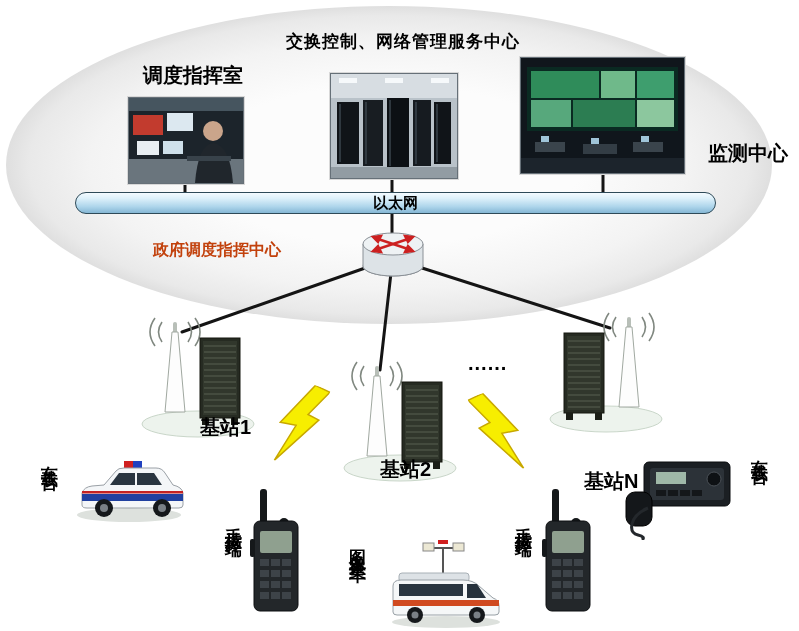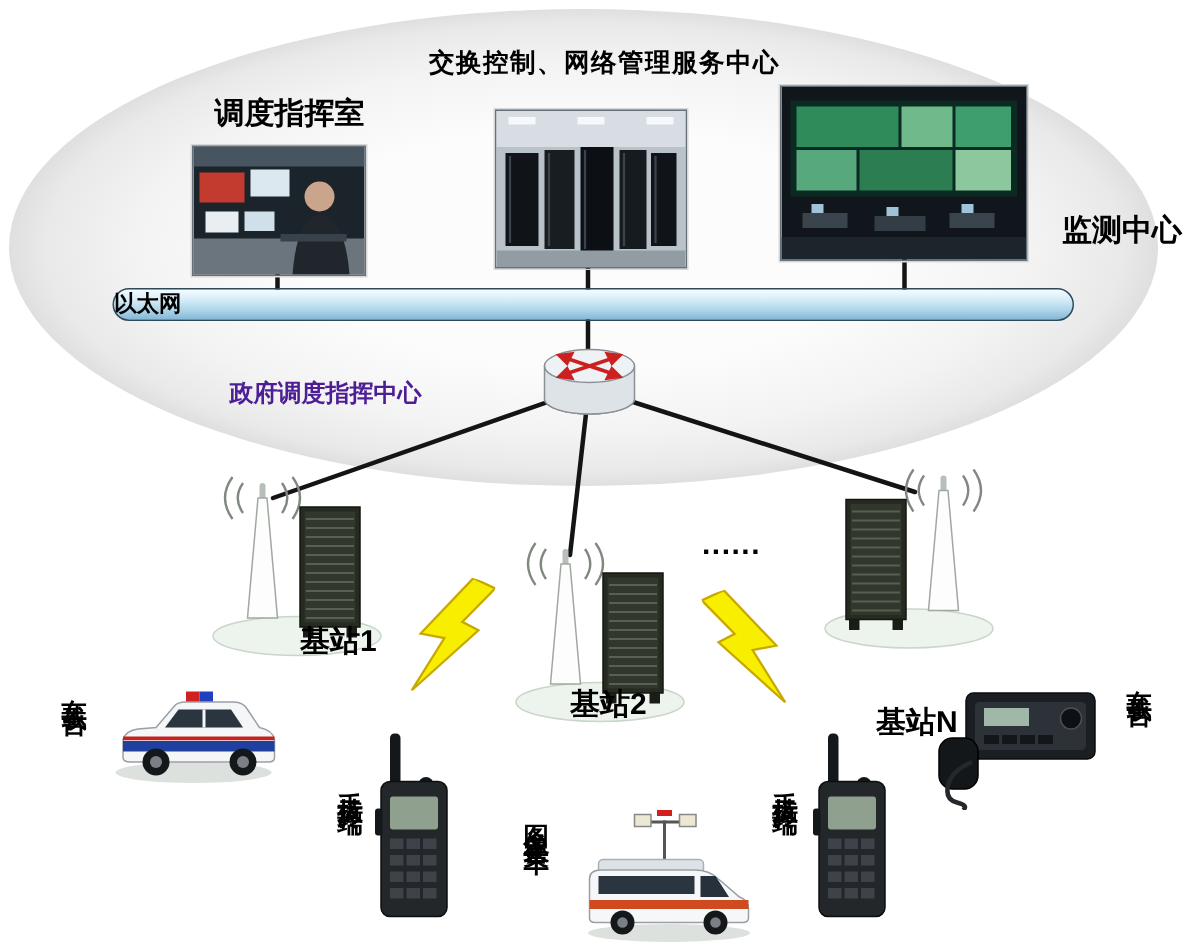--- a/index.html
+++ b/index.html
@@ -20,21 +20,21 @@
   .label-16{font-size:20px;}
   .gov-label{font-size:16px;}
   .ellipsis-label{font-size:20px;letter-spacing:1px;}
 
   .vlabel{position:absolute;writing-mode:vertical-rl;text-orientation:upright;
     font-weight:bold;font-size:17px;color:#000;letter-spacing:4px;white-space:nowrap;}
 
   .ethernet-bus{position:absolute;left:75px;top:192px;width:641px;height:22px;border-radius:11px;
     border:1px solid #2e4a58;
     background:linear-gradient(180deg,#f4fbff 0%,#dcf0fa 28%,#aed5eb 68%,#85b7d5 100%);
-    text-align:left;line-height:20px;font-size:15px;font-weight:bold;}
+    text-align:center;line-height:20px;font-size:15px;font-weight:bold;}
 
   .icon{position:absolute;}
   .mirror{transform:scaleX(-1);}
   .bolt1{transform:rotate(18deg);}
   .bolt2{transform:scaleX(-1) rotate(18deg);}
 </style>
 </head>
 <body>
 
 <div class="canvas">
@@ -106,21 +106,21 @@
   </div>
 
   <div class="hlabel title-top" style="left:286px;top:30px;">交换控制、网络管理服务中心</div>
   <div class="hlabel label-16" style="left:143px;top:62px;">调度指挥室</div>
   <div class="hlabel label-16" style="left:688px;top:140px;margin-left:20px;">监测中心</div>
 
   <div class="ethernet-bus">
     <span>以太网</span>
   </div>
 
-  <div class="hlabel gov-label" style="left:153px;top:252px;color:#4c1d95;">政府调度指挥中心</div>
+  <div class="hlabel gov-label" style="left:153px;top:240px;color:#c2410c;">政府调度指挥中心</div>
 
   <div class="icon" style="left:361px;top:228px;">
     <svg width="64" height="50" viewBox="0 0 64 50">
       <ellipse cx="32" cy="38" rx="30" ry="10" fill="#cfd4d8" stroke="#8a9096"></ellipse>
       <path d="M2 16 L2 38 A30 10 0 0 0 62 38 L62 16 Z" fill="#dde3e7" stroke="#8a9096"></path>
       <ellipse cx="32" cy="16" rx="30" ry="11" fill="#eef2f4" stroke="#8a9096"></ellipse>
       <g stroke="#cc2020" stroke-width="2.4" fill="#cc2020">
         <line x1="17" y1="11" x2="47" y2="21"></line>
         <line x1="47" y1="11" x2="17" y2="21"></line>
         <polygon points="12,9 20,8 17,14"></polygon>

